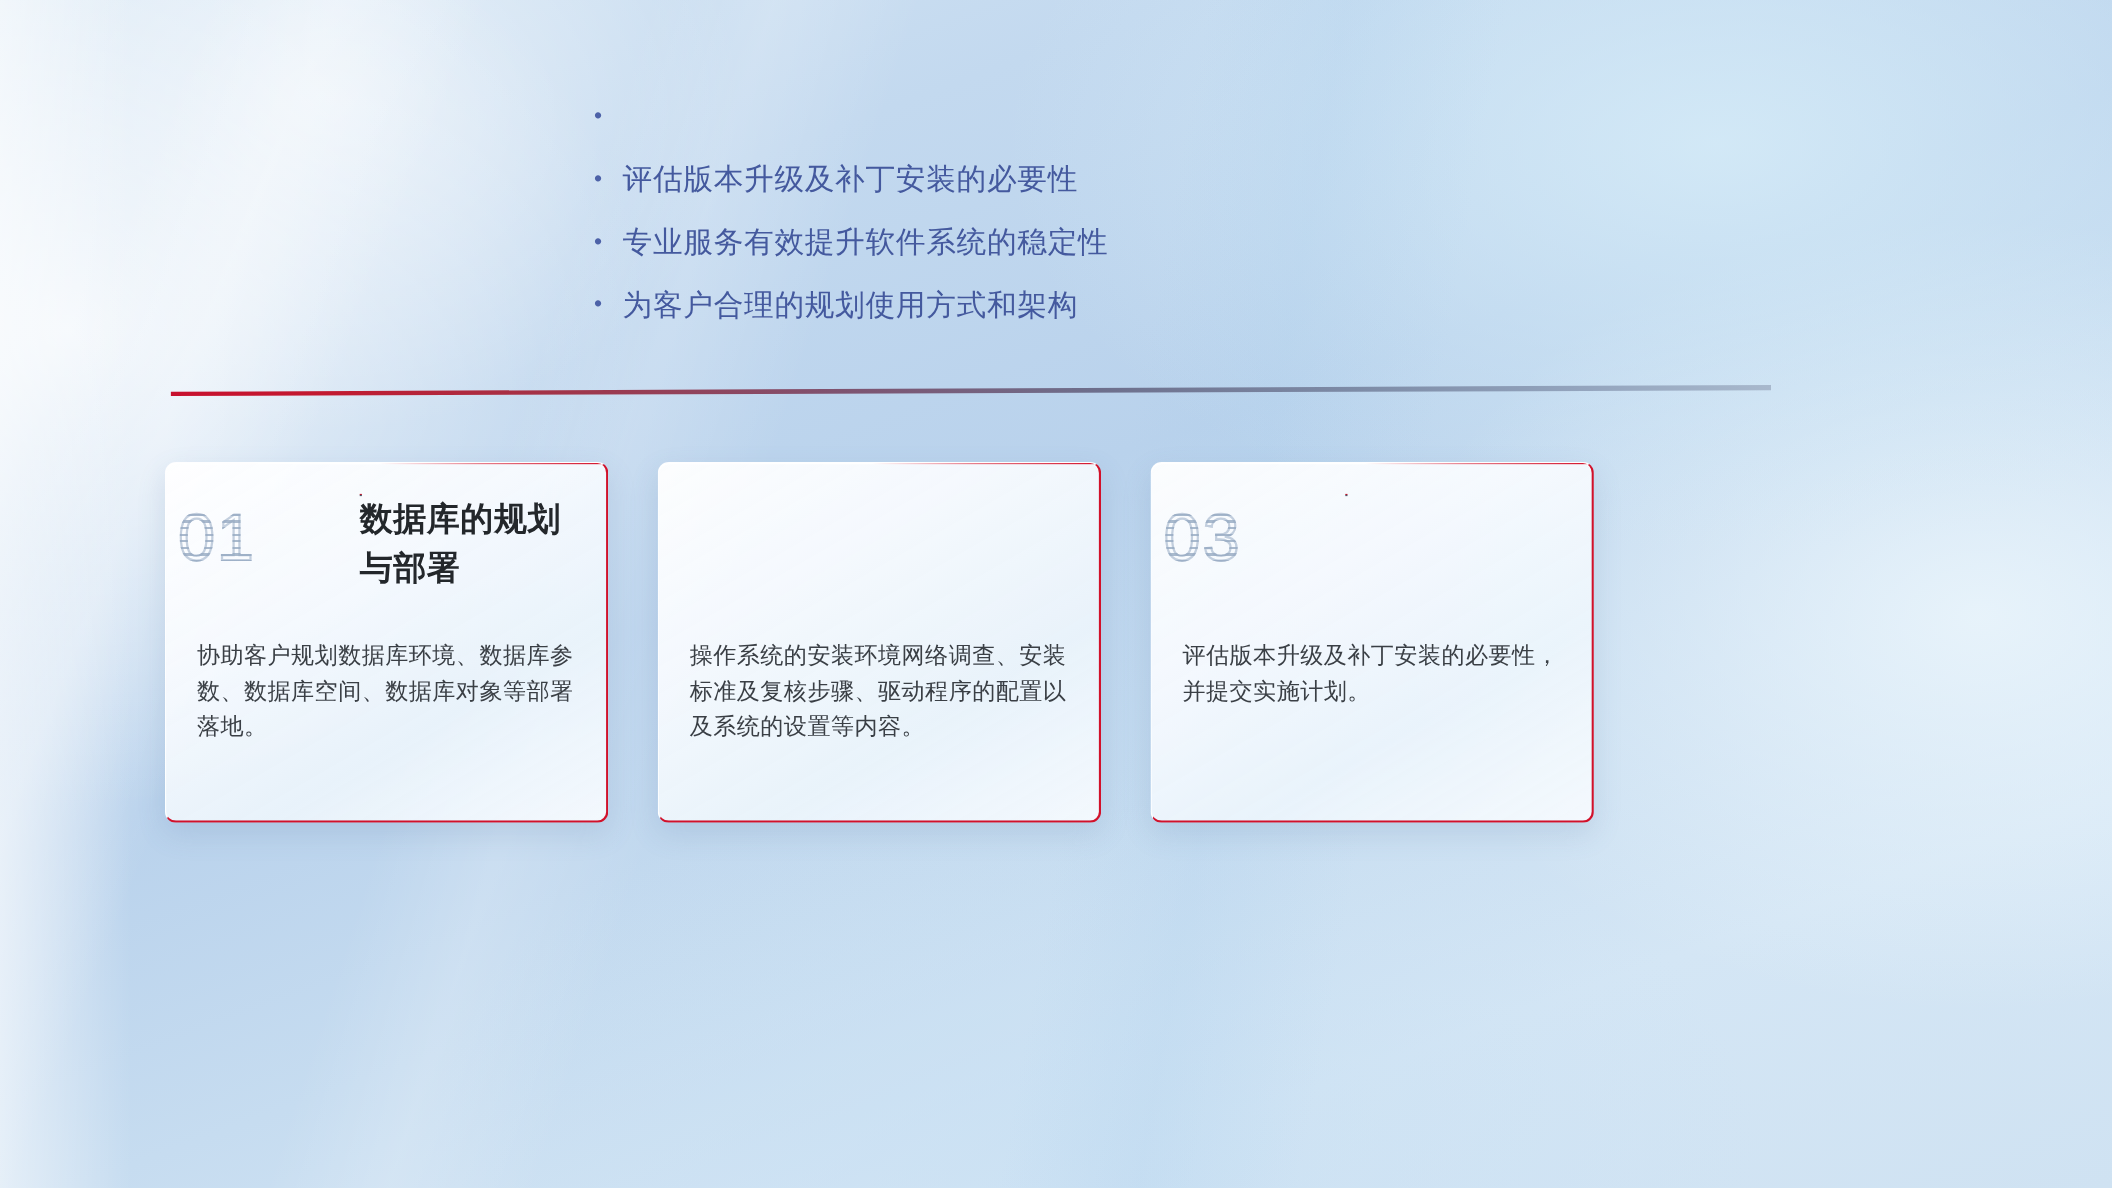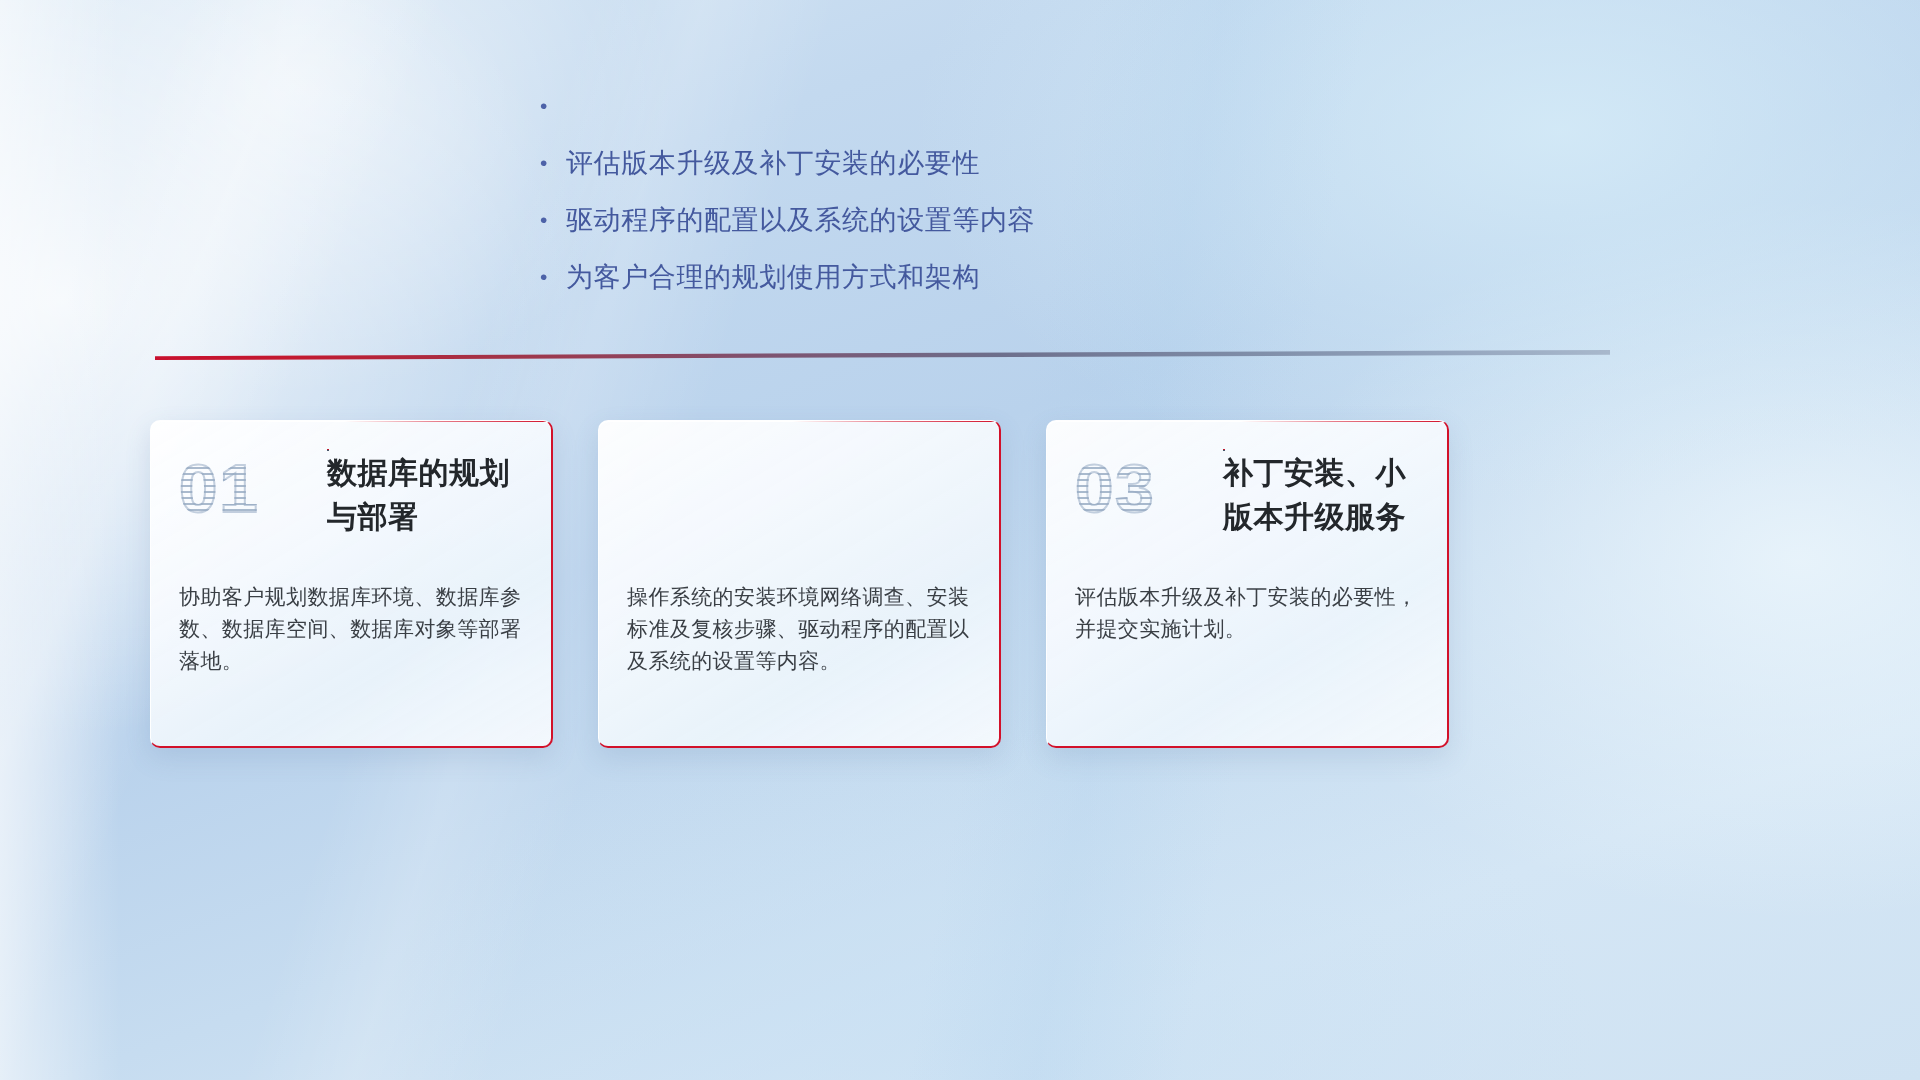--- a/index.html
+++ b/index.html
@@ -71,22 +71,22 @@
   .card.c1{left:150px;}
   .card.c2{left:598px;}
   .card.c3{left:1046px;}
   .card:before{
     content:"";position:absolute;right:-2px;top:-1px;height:2px;width:52%;
     background:linear-gradient(90deg, rgba(210,17,42,0) 0%, rgba(210,17,42,0.55) 45%, #d2112a 100%);
   }
 
   .card-head{position:relative;height:128px;}
   .bignum{
-    position:absolute;left:28px;top:22px;
-    font-size:69px;font-weight:700;line-height:92px;letter-spacing:2px;
+    position:absolute;left:11px;top:22px;
+    font-size:60px;font-weight:400;line-height:92px;letter-spacing:2px;
     color:transparent;
     -webkit-text-stroke:2px rgba(150,170,195,0.55);
     background-image:repeating-linear-gradient(
         180deg,
         rgba(120,145,175,0.62) 0px, rgba(120,145,175,0.62) 2px,
         rgba(255,255,255,0) 2px, rgba(255,255,255,0) 6px);
     -webkit-background-clip:text;background-clip:text;
     user-select:none;
   }
   .title-wrap{
@@ -115,21 +115,21 @@
       <span class="bullet-dot">•</span>
     </div>
 
     <div class="bullet-row">
       <span class="bullet-dot">•</span>
       <span class="bullet-text">评估版本升级及补丁安装的必要性</span>
     </div>
 
     <div class="bullet-row">
       <span class="bullet-dot">•</span>
-      <span class="bullet-text">驱动程序的配置以及系统的设置等内容</span>
+      <span class="bullet-text">专业服务有效提升软件系统的稳定性</span>
     </div>
 
     <div class="bullet-row">
       <span class="bullet-dot">•</span>
       <span class="bullet-text">为客户合理的规划使用方式和架构</span>
     </div>
 
   </div>
 
   <div class="divider">
@@ -151,21 +151,20 @@
 
     <div class="card c2">
       <div class="card-body">操作系统的安装环境网络调查、安装标准及复核步骤、驱动程序的配置以及系统的设置等内容。</div>
     </div>
 
     <div class="card c3">
       <div class="card-head">
         <div class="bignum">03</div>
         <div class="title-wrap">
           <div class="title-rule"></div>
-          <div class="card-title">补丁安装、小版本升级服务</div>
         </div>
       </div>
       <div class="card-body">评估版本升级及补丁安装的必要性，并提交实施计划。</div>
     </div>
 
   </div>
 
 </div>
 
 </body></html>

